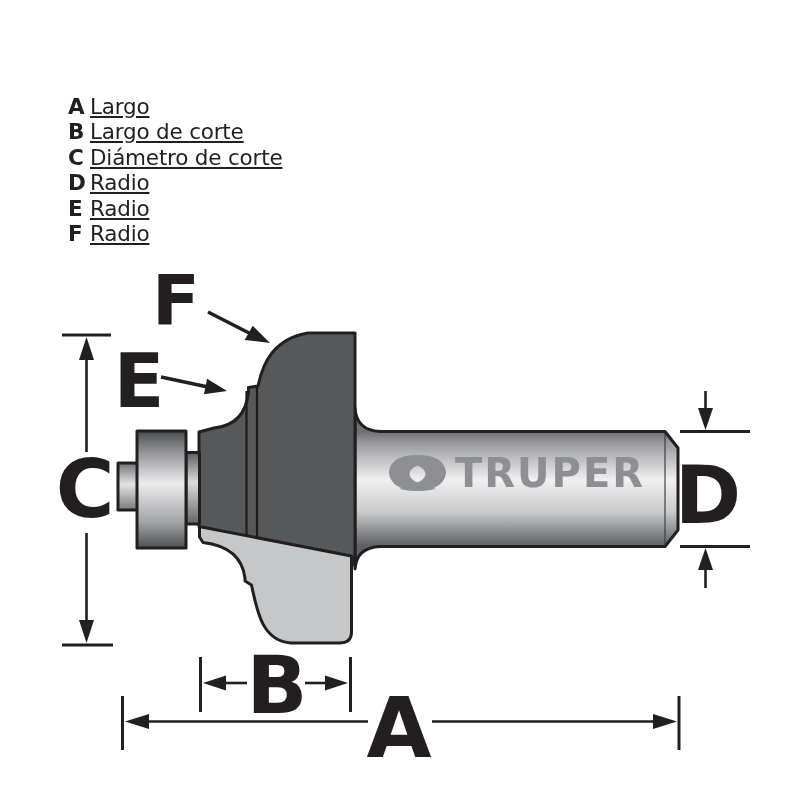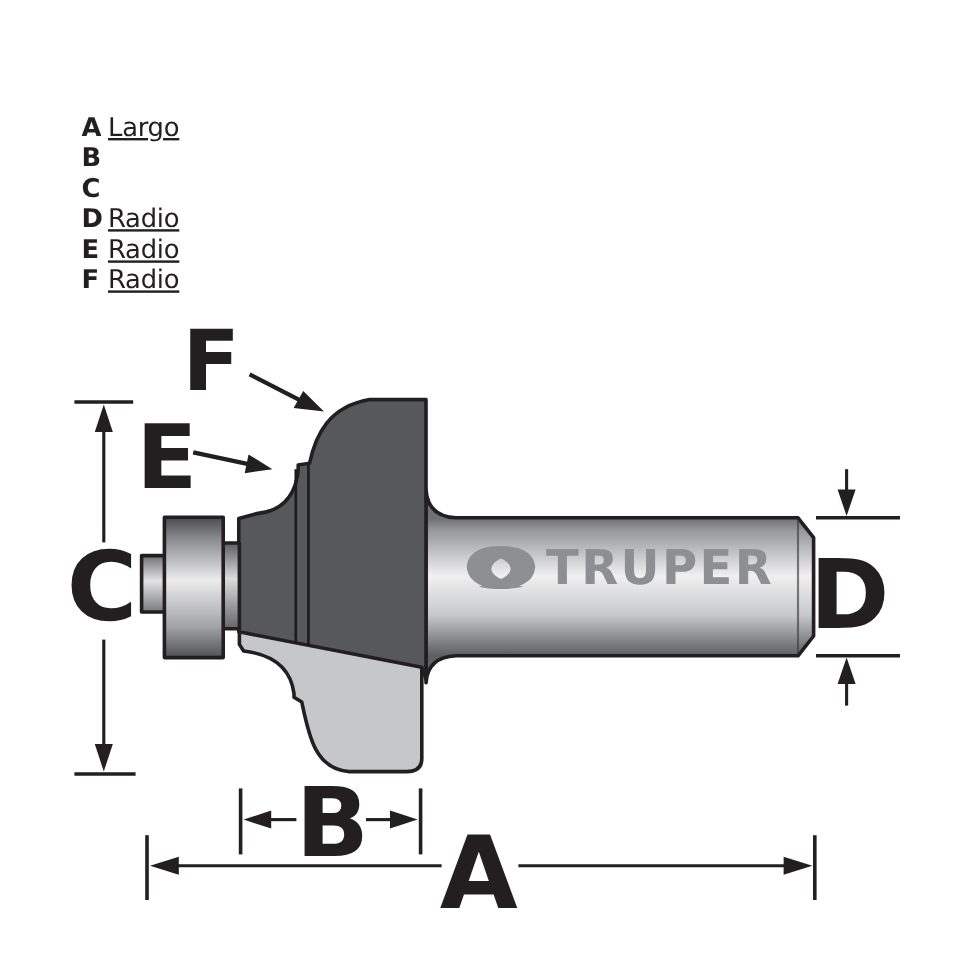--- a/index.html
+++ b/index.html
@@ -64,23 +64,25 @@
 </head>
 <body>
 
 <div class="legend">
   <div class="legend-row">
     <span class="legend-letter">A</span>
     <span class="legend-label">Largo</span>
   </div>
   <div class="legend-row">
     <span class="legend-letter">B</span>
+    <span class="legend-label">Largo de corte</span>
   </div>
   <div class="legend-row">
     <span class="legend-letter">C</span>
+    <span class="legend-label">Diámetro de corte</span>
   </div>
   <div class="legend-row">
     <span class="legend-letter">D</span>
     <span class="legend-label">Radio</span>
   </div>
   <div class="legend-row">
     <span class="legend-letter">E</span>
     <span class="legend-label">Radio</span>
   </div>
   <div class="legend-row">

